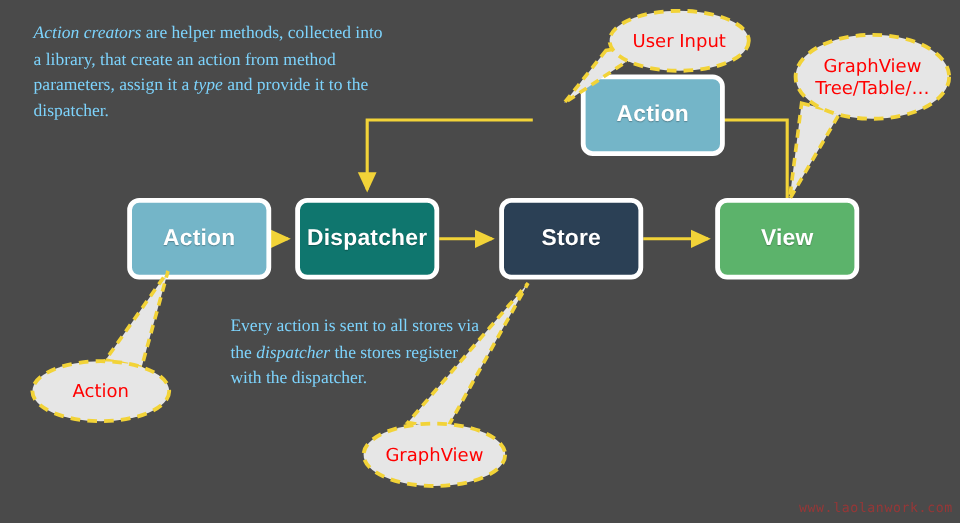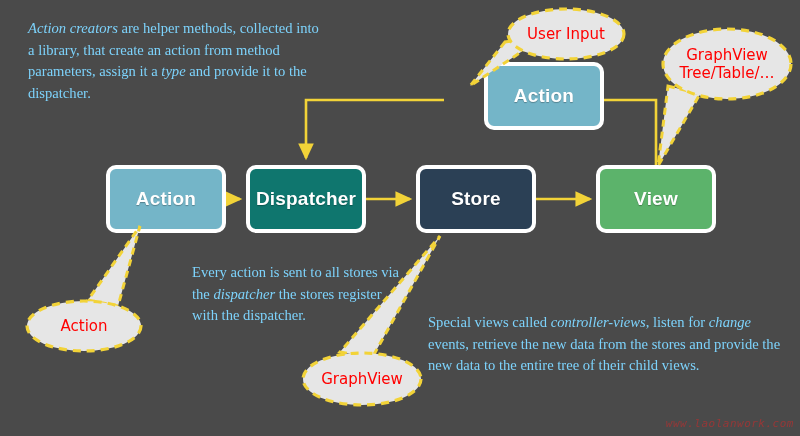--- a/index.html
+++ b/index.html
@@ -83,21 +83,20 @@
   
   #watermark{
     position:absolute;
     right:6px;bottom:6px;
     color:#a33434;
     font-family:"DejaVu Sans Mono", monospace;
     font-size:11px;
     letter-spacing:.5px;
     opacity:.85;
     z-index:8;
-    font-style:italic;
   }
 </style>
 </head>
 <body>
 
 <div id="stage">
 
   <svg class="svg-layer" viewBox="0 0 800 436" xmlns="http://www.w3.org/2000/svg">
     <defs>
       <marker id="arrow" markerWidth="7" markerHeight="7" refX="5.6" refY="3" orient="auto" markerUnits="strokeWidth">
@@ -170,17 +169,16 @@
       <ellipse cx="62" cy="29" rx="59" ry="26" fill="#e6e6e6" stroke="#f2d338" stroke-width="3.2" stroke-dasharray="8 6"></ellipse>
     </svg>
     <span class="bubble-text">GraphView</span>
   </div>
 
   <div class="textblock" id="text-intro"><em>Action creators</em> are helper methods, collected into a library, that create an action from method parameters, assign it a <em>type</em> and provide it to the dispatcher.</div>
 
   <div class="textblock" id="text-callbacks">Every action is sent to all stores via the <em>dispatcher</em> the stores register with the dispatcher.</div>
 
 
-  <div class="textblock" id="text-controller-views">Special views called <em>controller-views</em>, listen for <em>change</em> events, retrieve the new data from the stores and provide the new data to the entire tree of their child views.</div>
 
   <div id="watermark">www.laolanwork.com</div>
 
 </div>
 
 </body></html>

